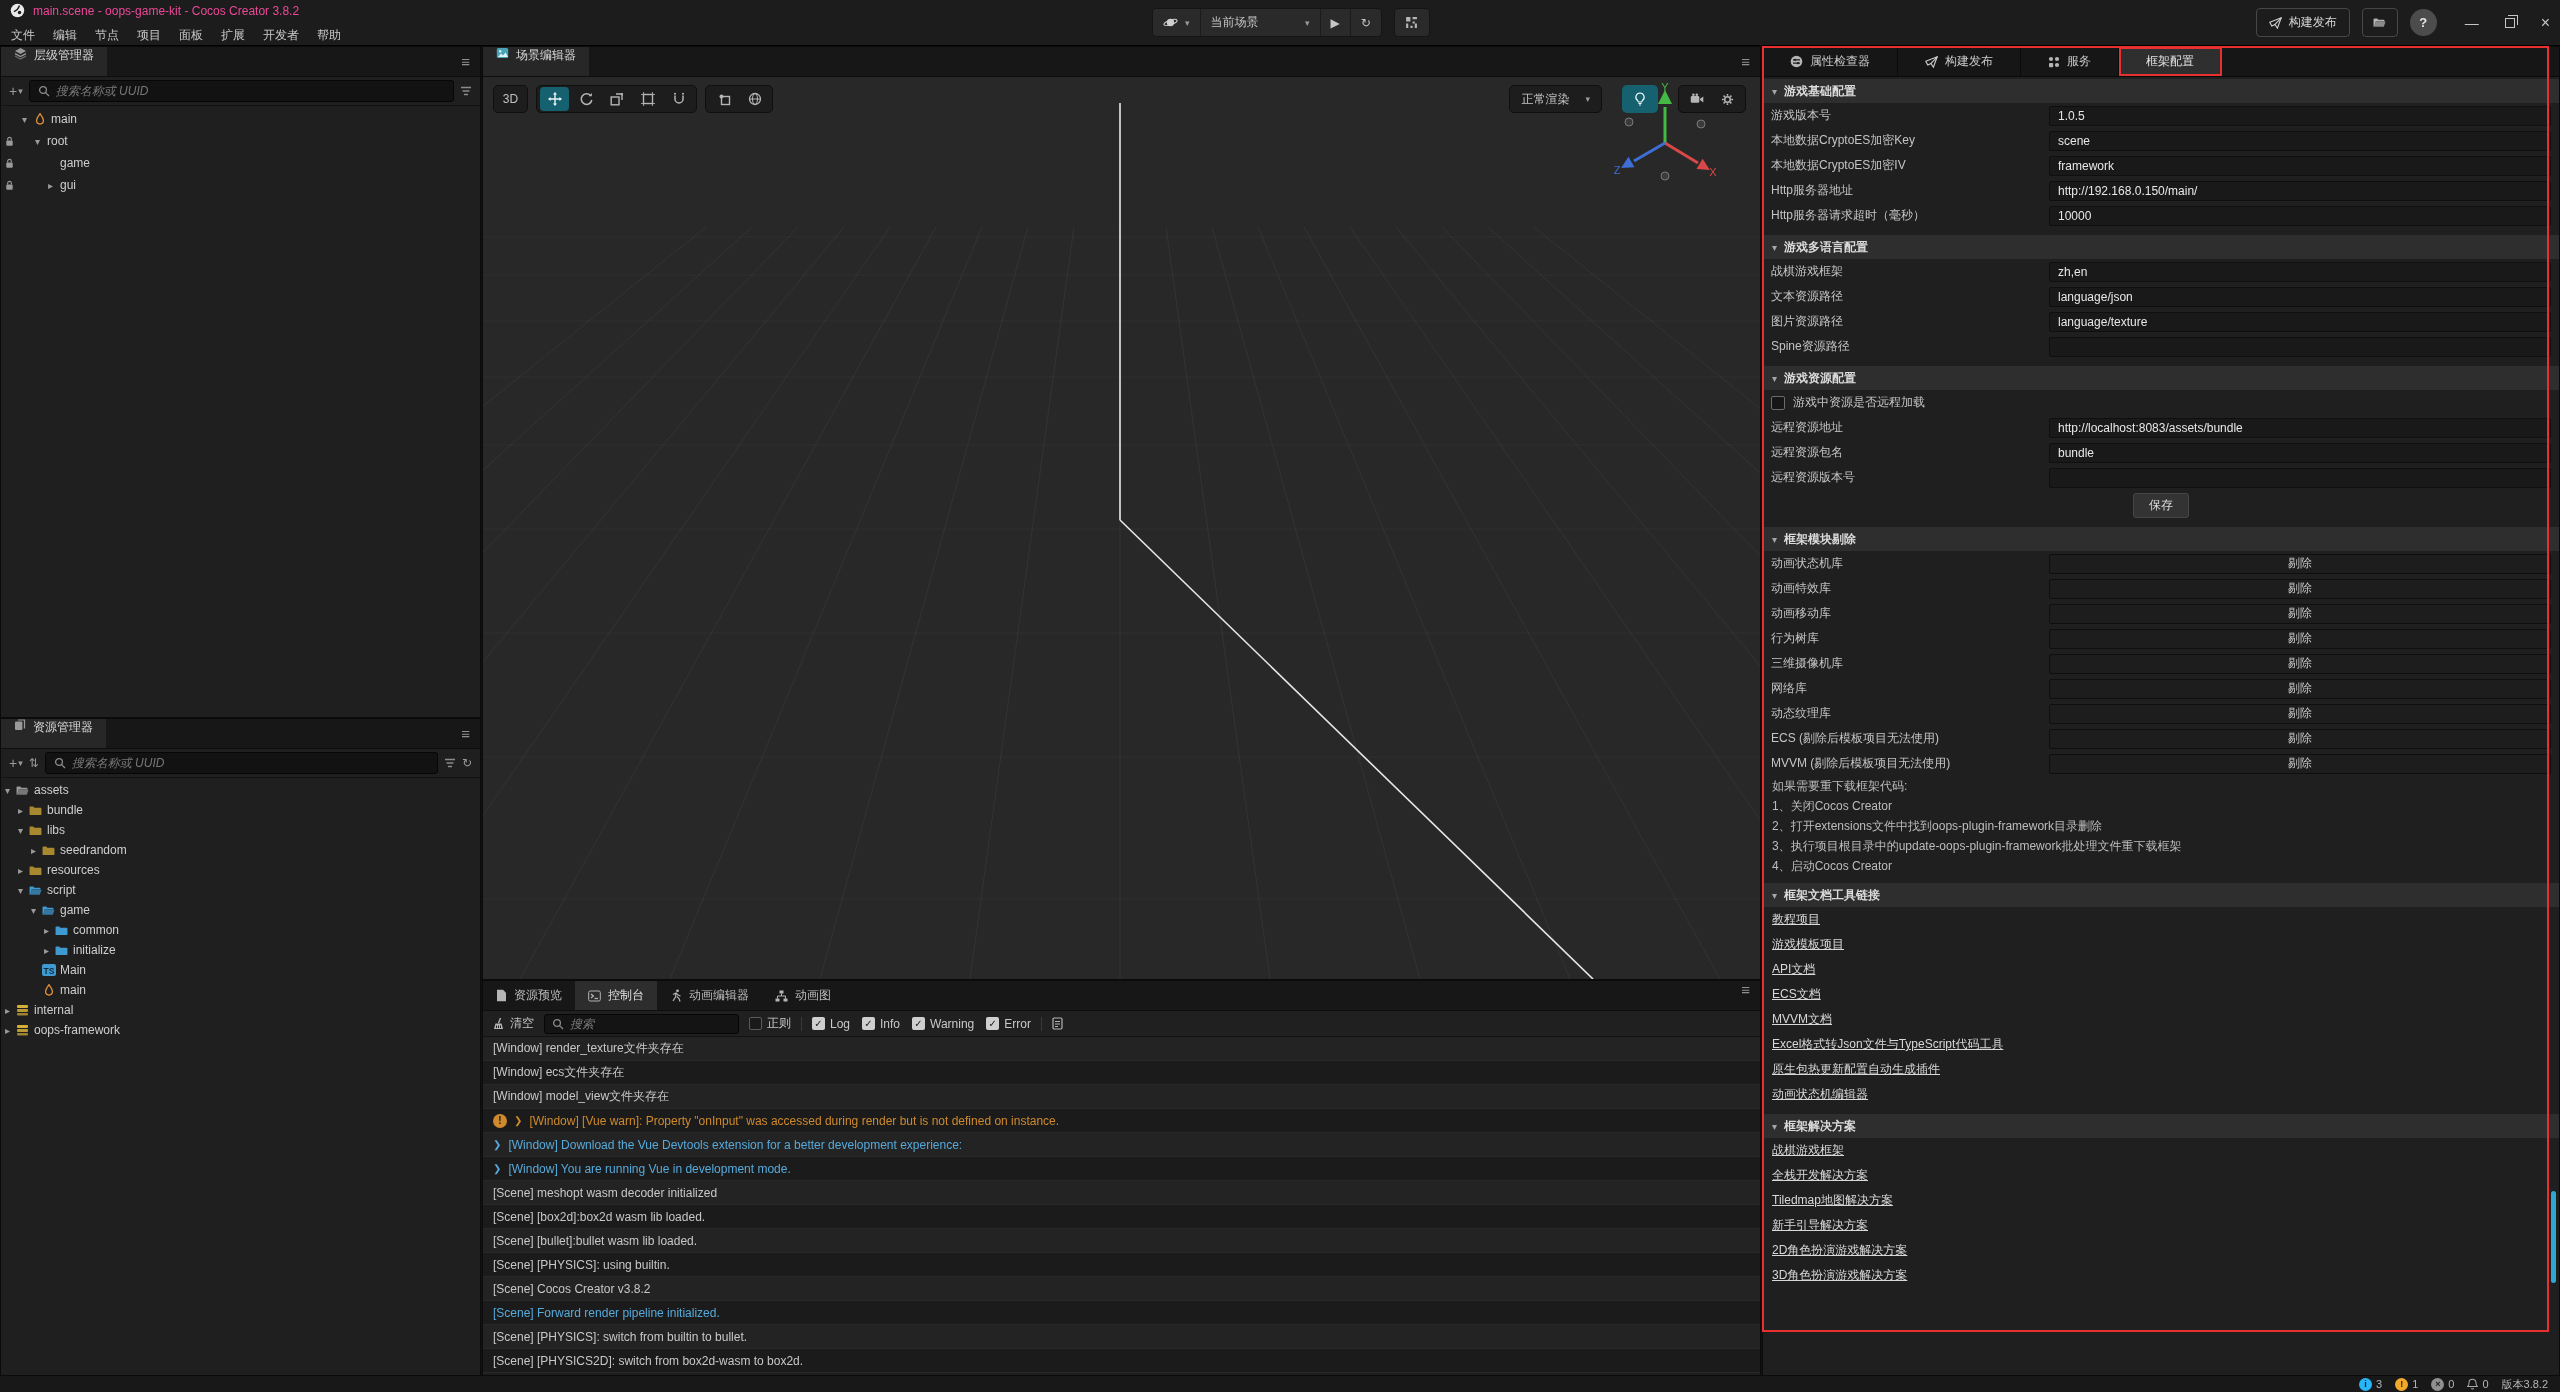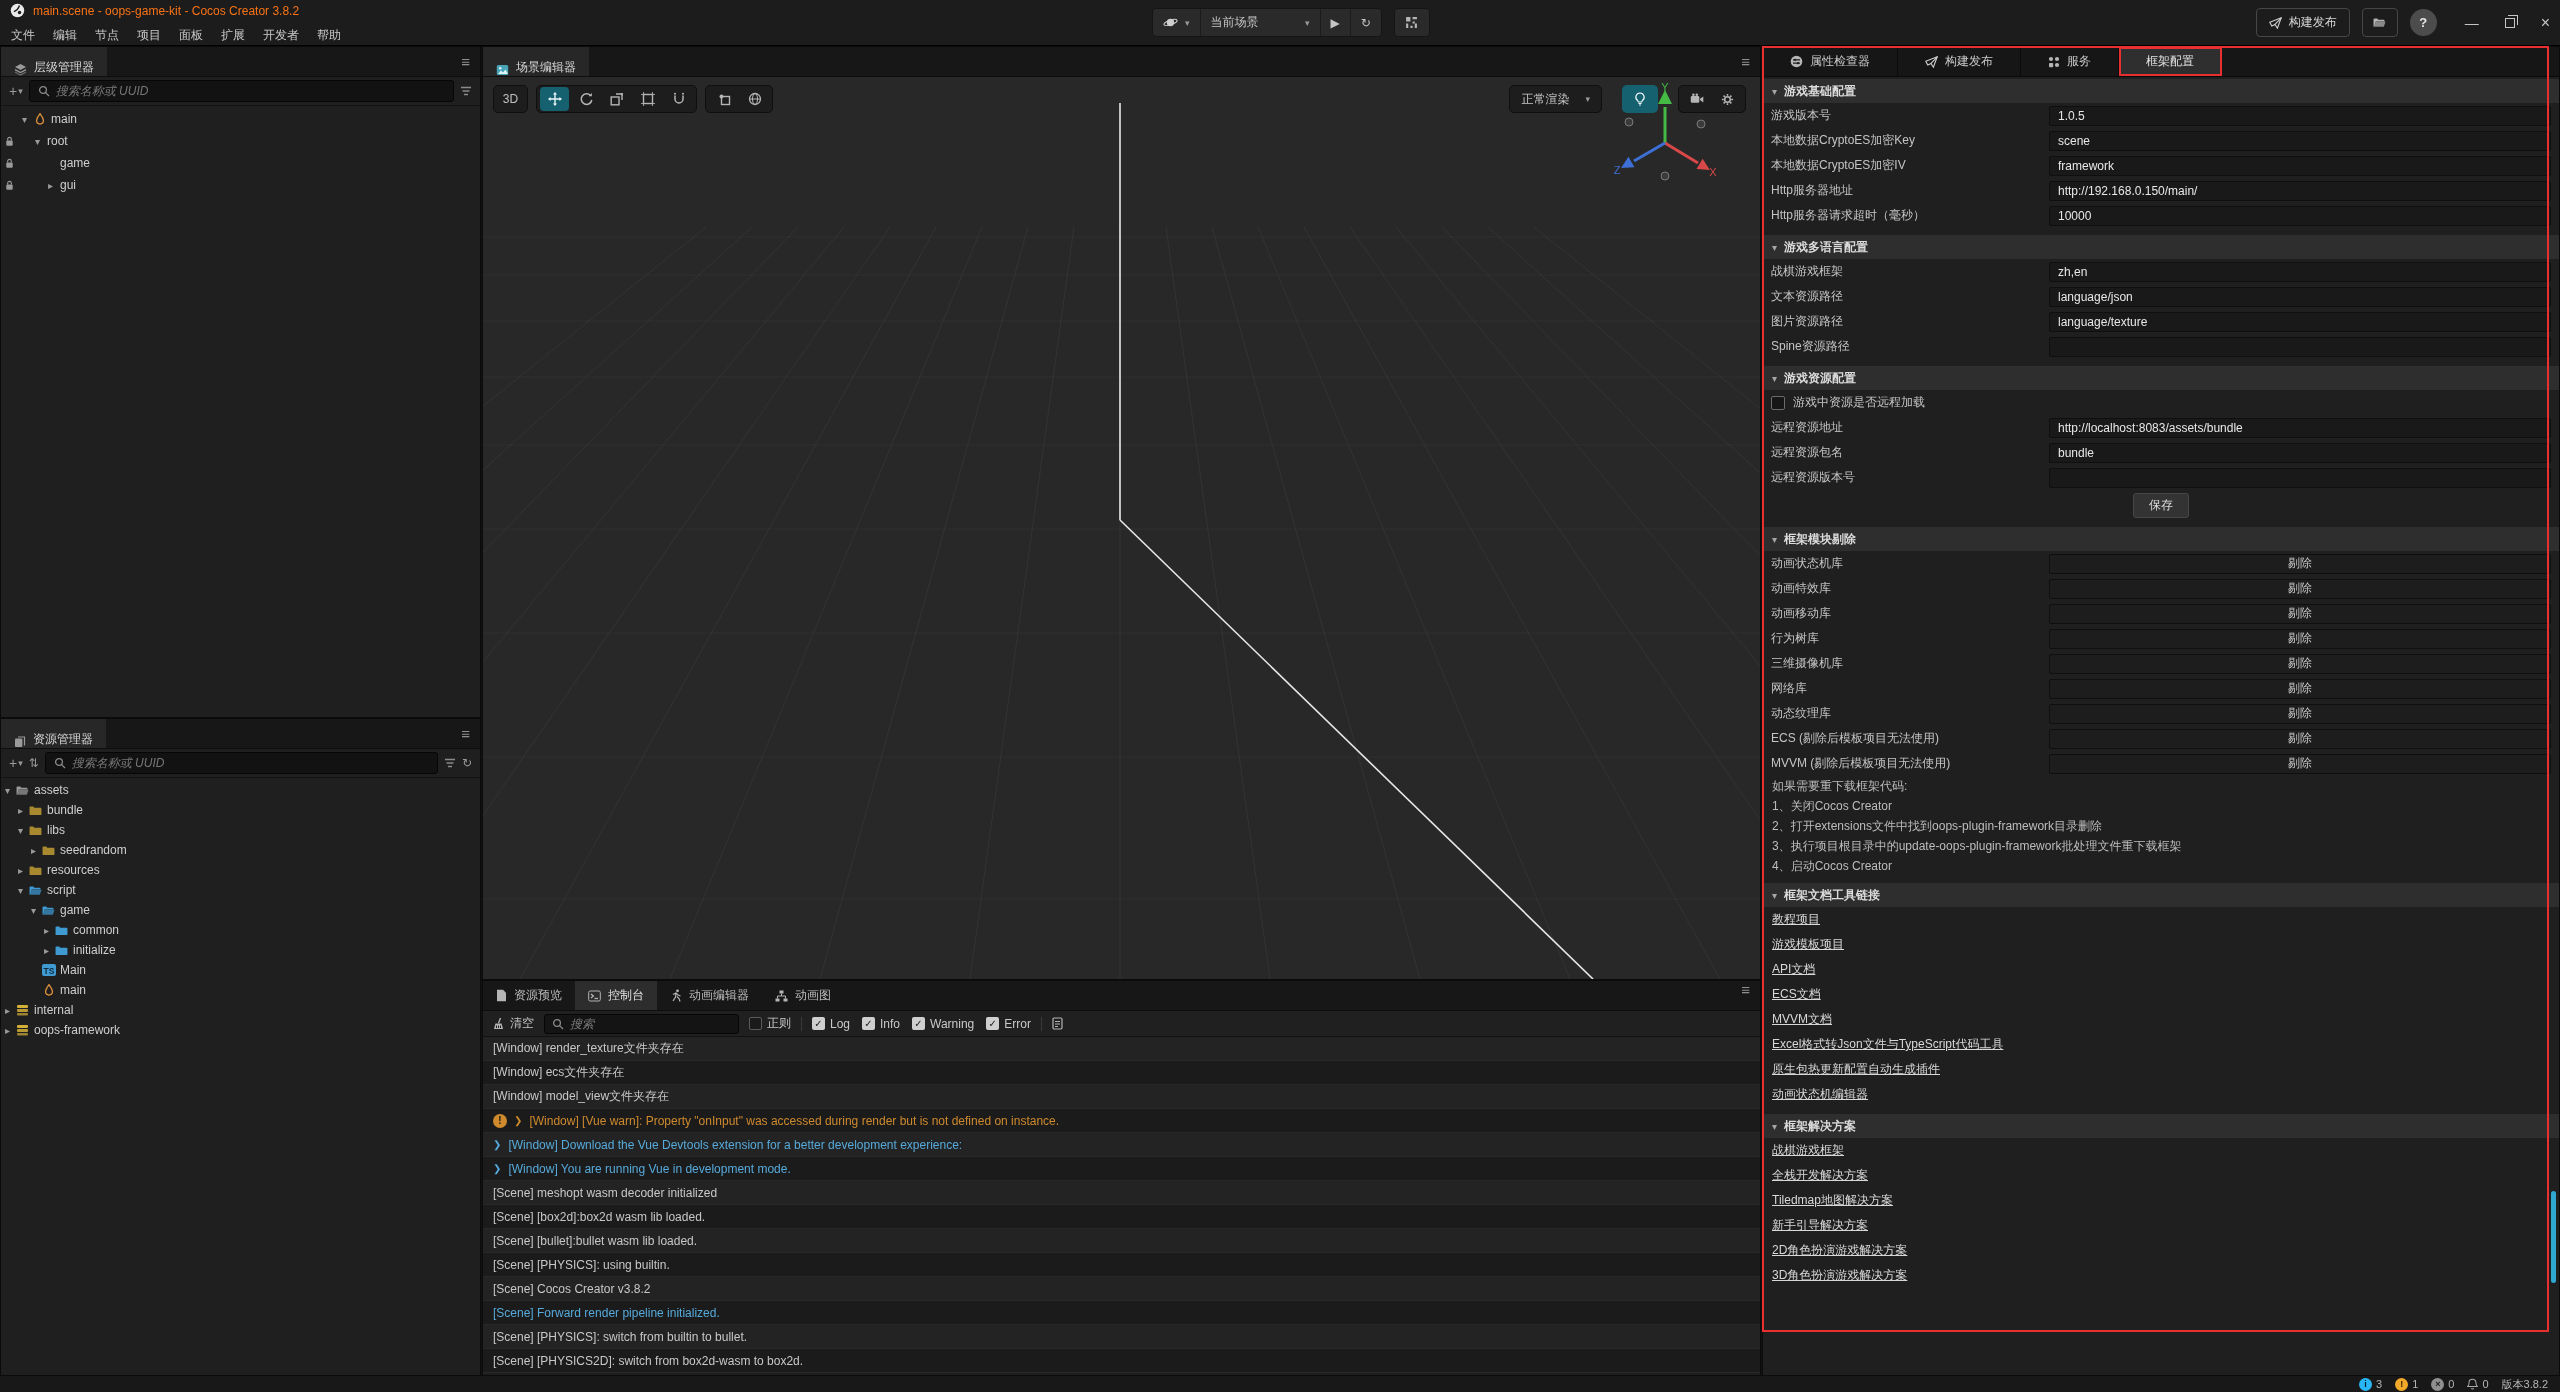--- a/index.html
+++ b/index.html
@@ -2,41 +2,41 @@
 <html><head>
 <meta charset="utf-8">
 <style>
   *{box-sizing:border-box;margin:0;padding:0}
   html,body{width:2560px;height:1392px;overflow:hidden}
   body{position:relative;background:#111;font-family:"Liberation Sans","DejaVu Sans",sans-serif;font-size:12px;color:#ccc}
   .icn{display:inline-flex;align-items:center;justify-content:center}
   
   #topbar{position:absolute;left:0;top:0;width:2560px;height:46px;background:#1c1c1c;border-bottom:1px solid #000}
   .tb-row1{position:absolute;left:10px;top:3px;display:flex;align-items:center;gap:8px}
-  .tb-title{color:#f97316}
+  .tb-title{color:#ec4899}
   #menubar{position:absolute;left:2px;top:24px;display:flex}
   .menu-item{padding:3px 9px;color:#c9c9c9;cursor:default}
   .tb-center{position:absolute;left:1152px;top:8px;display:flex;align-items:center;gap:12px}
   .tb-group{display:flex;align-items:stretch;background:#2a2a2a;border:1px solid #151515;border-radius:4px;height:29px}
   .tb-seg{display:flex;align-items:center;gap:7px;padding:0 10px;color:#c5c5c5}
   .tb-seg+.tb-seg{border-left:1px solid #1b1b1b}
   .seg-select{width:120px;justify-content:space-between}
   .chev-s{font-size:9px;color:#9a9a9a}
   .tb-iconbtn{width:36px;height:29px;display:flex;align-items:center;justify-content:center;background:#2a2a2a;border:1px solid #151515;border-radius:4px;color:#b5b5b5}
   .tb-right{position:absolute;right:10px;top:8px;display:flex;align-items:center;gap:12px}
   .build-btn{display:flex;align-items:center;gap:7px;padding:0 12px;height:29px;border:1px solid #474747;border-radius:4px;color:#d5d5d5}
   .tb-folder{width:36px;height:29px;display:flex;align-items:center;justify-content:center;border:1px solid #474747;border-radius:4px}
   .help-btn{width:27px;height:27px;border-radius:50%;background:#4c4c4c;color:#e5e5e5;display:flex;align-items:center;justify-content:center;font-weight:bold;font-size:13px}
   .win-ctrls{display:flex;align-items:center;gap:26px;margin-left:16px;color:#c5c5c5;font-size:14px}
   .win-restore{width:10px;height:10px;border:1px solid #c5c5c5;position:relative;background:transparent}
   .win-restore::before{content:"";position:absolute;left:2px;top:-4px;width:9px;height:9px;border-top:1px solid #c5c5c5;border-right:1px solid #c5c5c5}
   
   .panel{position:absolute;background:#1f1f1f;border:1px solid #0b0b0b}
   .phead{height:30px;display:flex;align-items:center;background:#171717;border-bottom:1px solid #0e0e0e}
-  .ptab{height:100%;display:flex;align-items:flex-end;gap:7px;padding:0 13px;background:#272727;color:#d8d8d8}
+  .ptab{height:100%;display:flex;align-items:flex-start;gap:7px;padding:0 13px;background:#272727;color:#d8d8d8}
   .ham{margin-left:auto;margin-right:10px;color:#8f8f8f;font-size:15px}
   .srow{height:29px;display:flex;align-items:center;gap:6px;padding:0 8px;border-bottom:1px solid #131313}
   .tool-ic{color:#9a9a9a;display:flex;align-items:center;gap:1px}
   .sinput{flex:1;display:flex;align-items:center;gap:6px;height:22px;background:#121212;border:1px solid #060606;border-radius:3px;padding:0 8px}
   .sinput input{flex:1;background:transparent;border:none;outline:none;color:#bbb;font-style:italic;font-size:12px;font-family:inherit;min-width:0}
   .sinput input::placeholder{color:#777;font-style:italic}
   
   .trow{height:22px;display:flex;align-items:center;color:#cfcfcf}
   #assets-tree .trow{height:20px}
   .lockcol{width:17px;display:flex;justify-content:center;flex:none}

